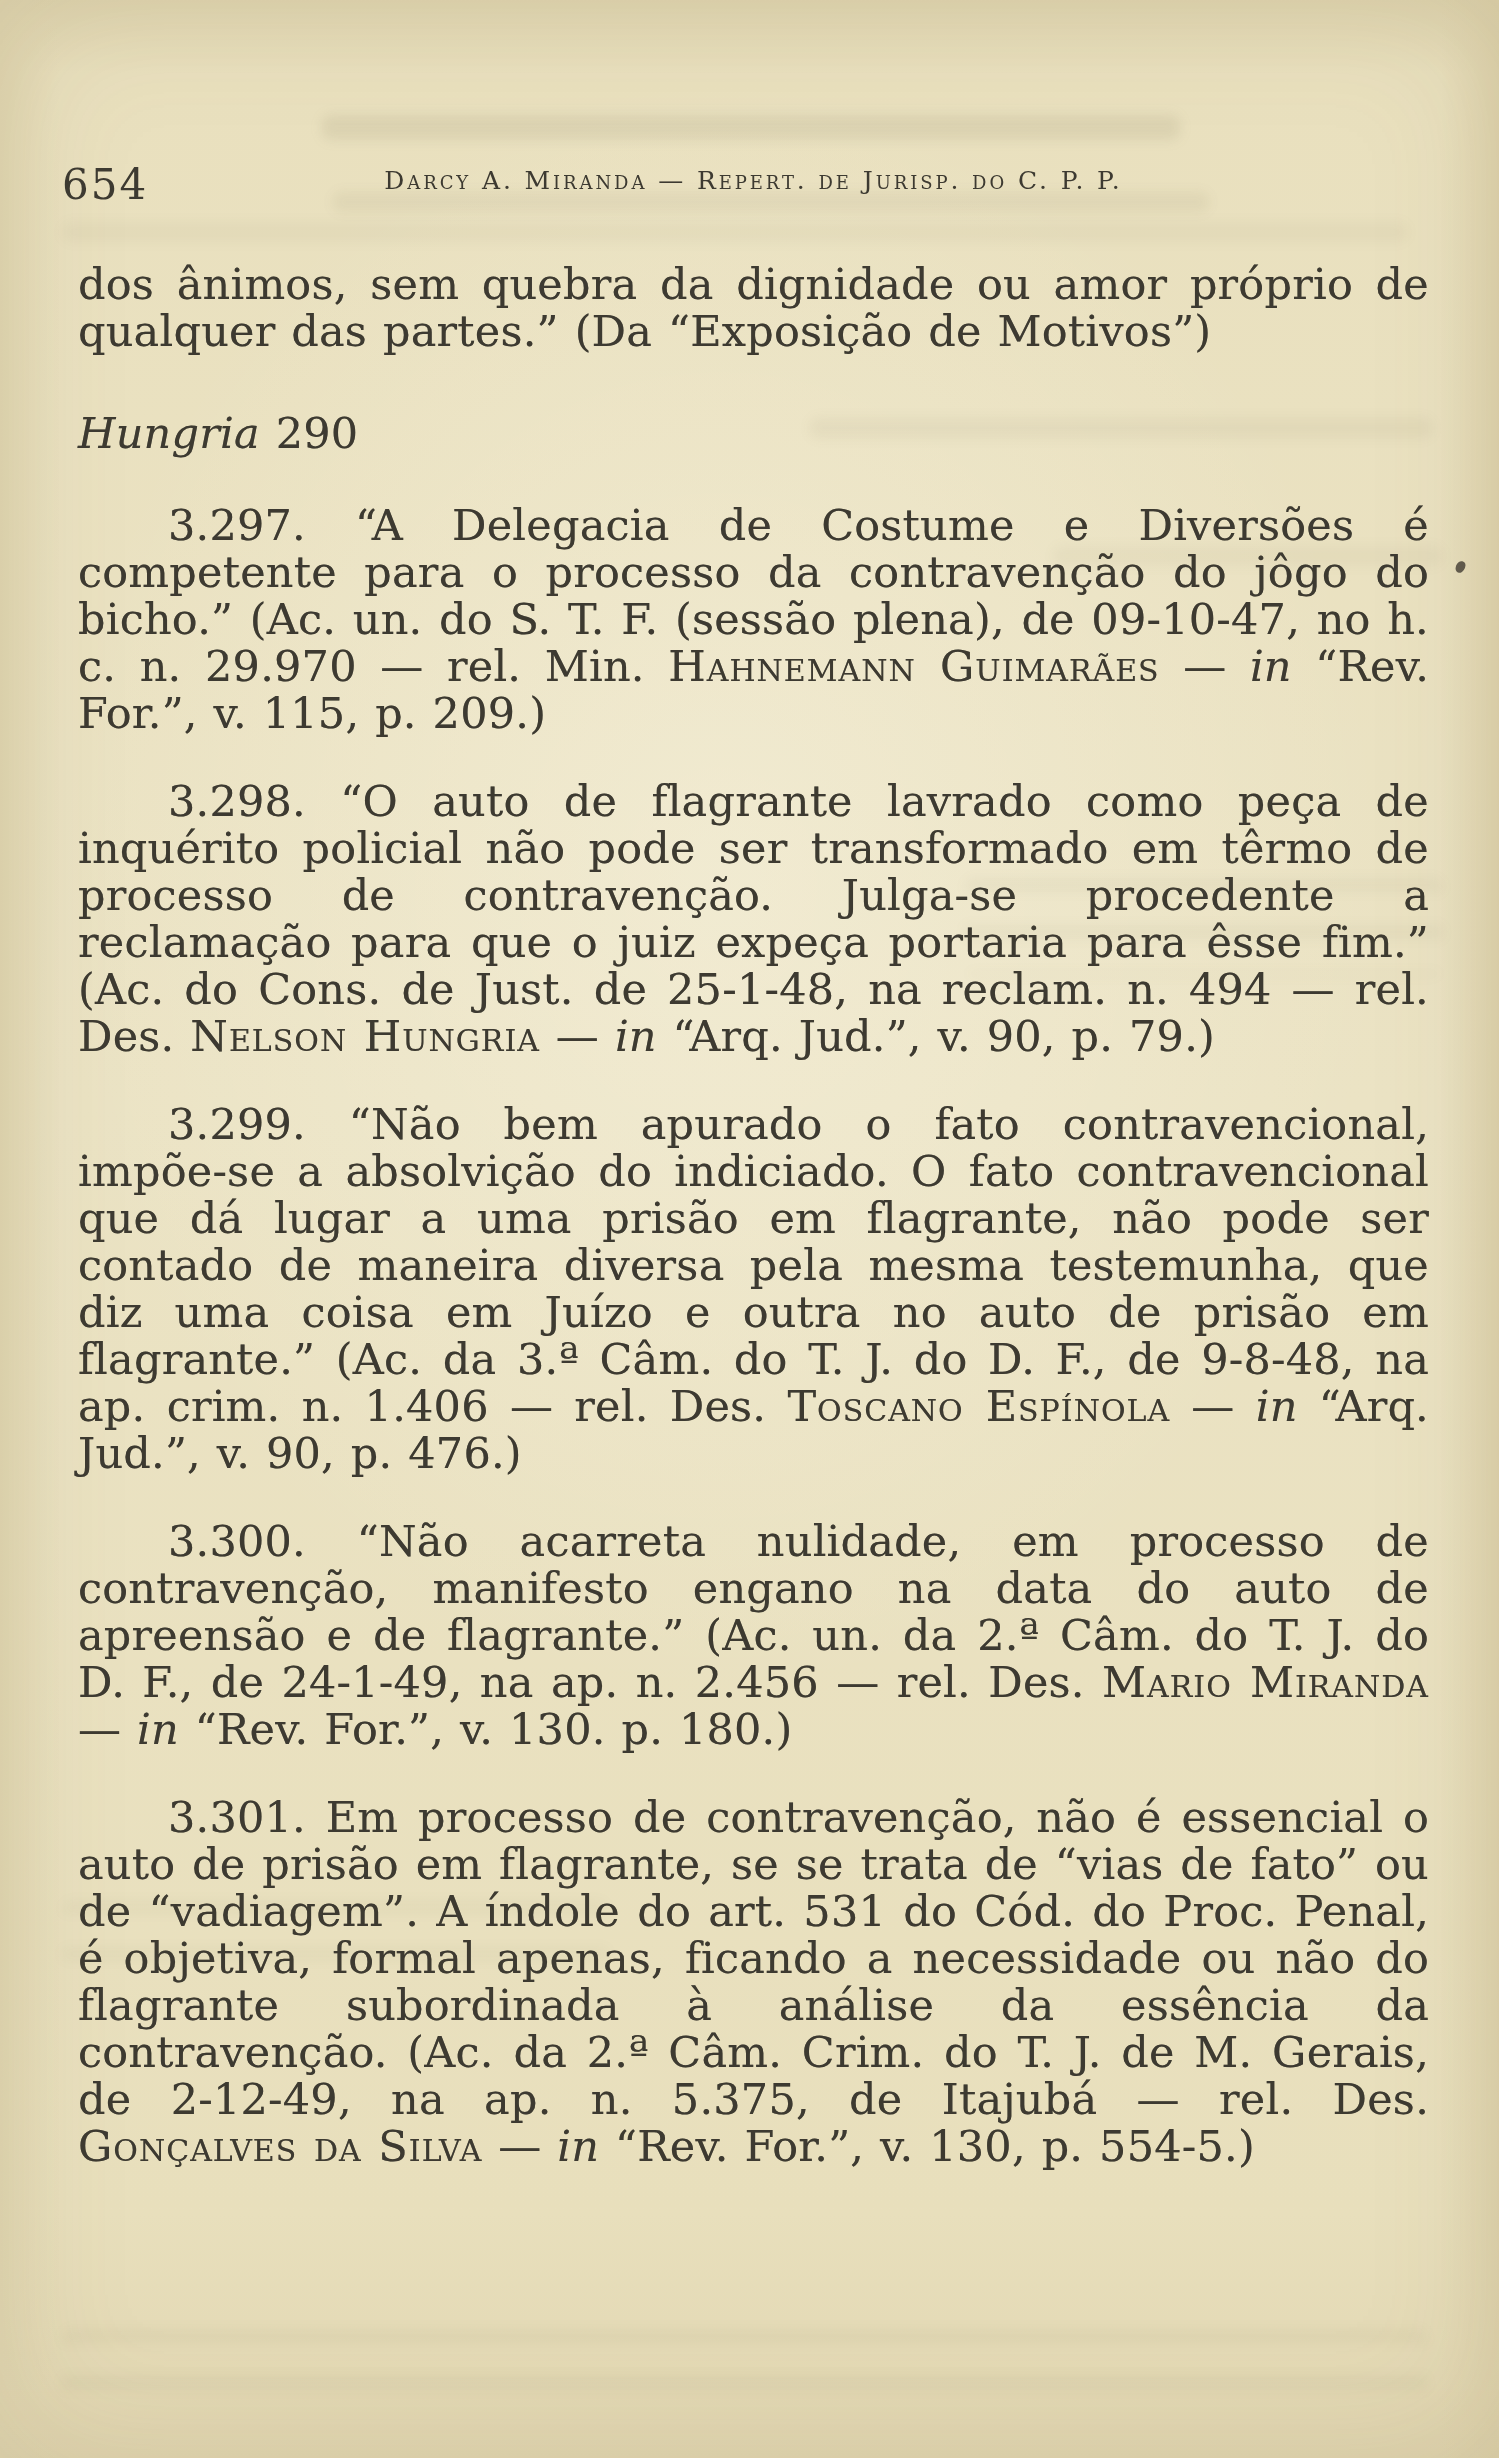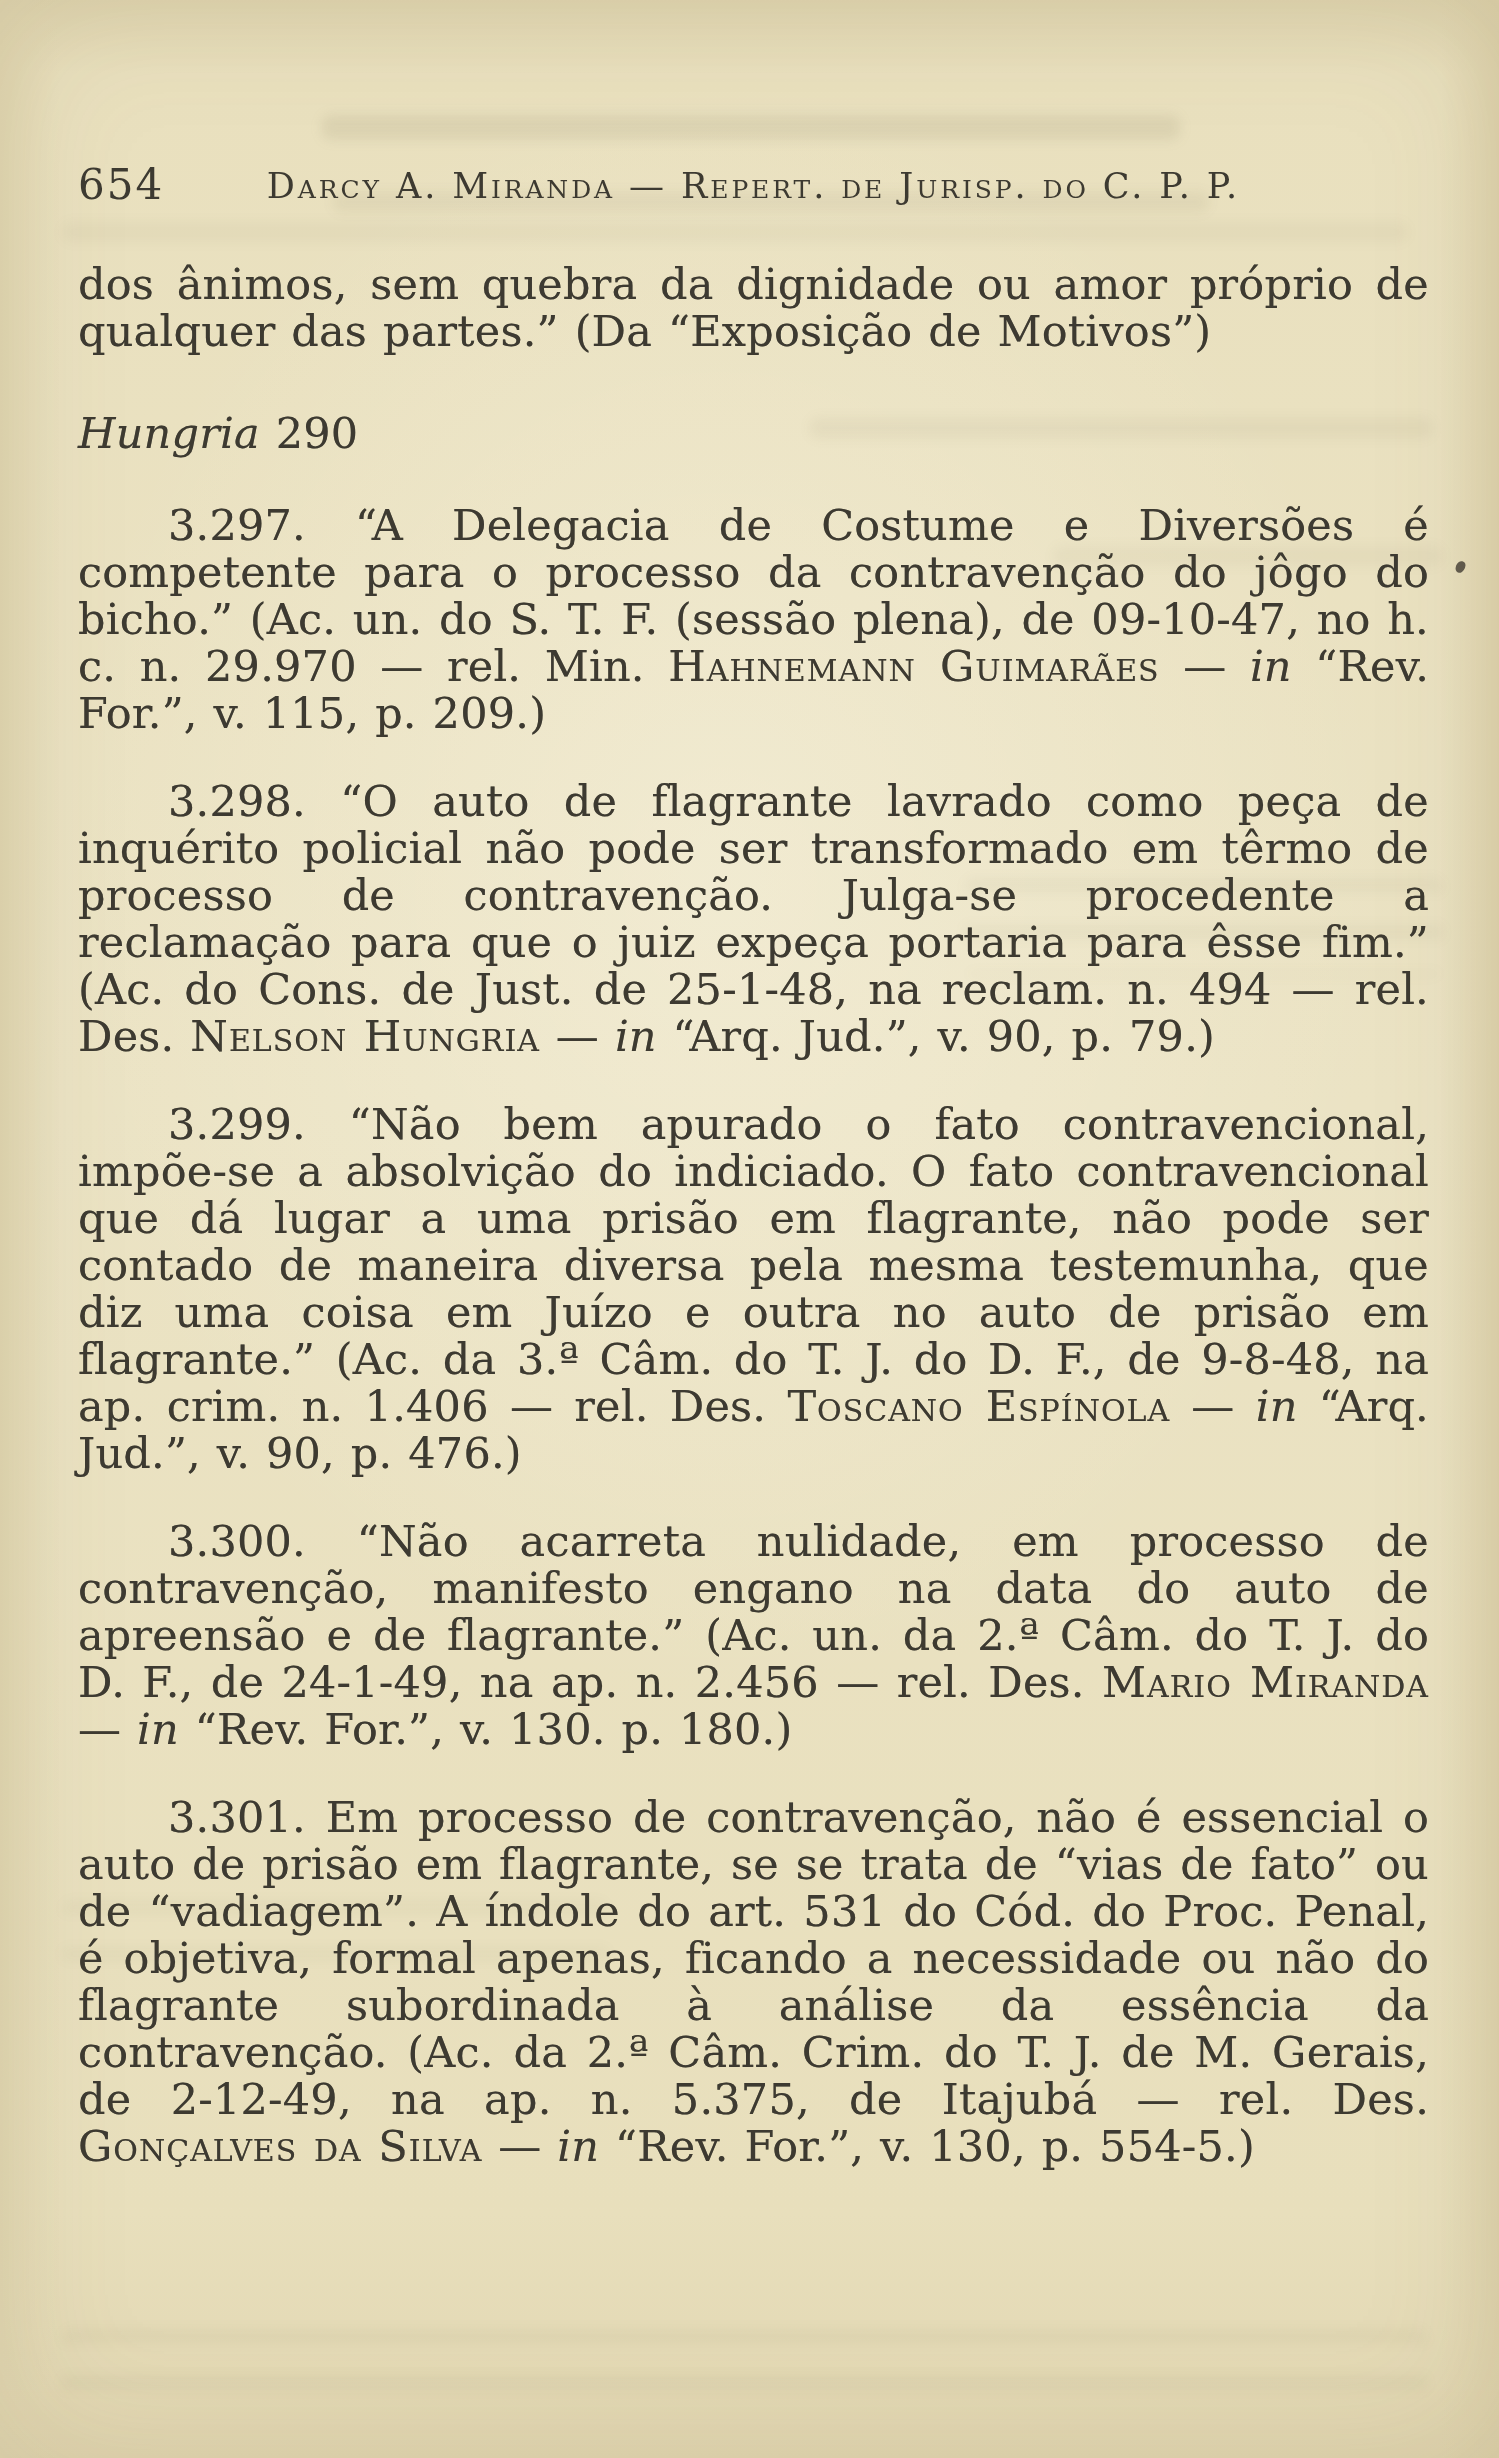--- a/index.html
+++ b/index.html
@@ -22,27 +22,27 @@
 
   .content {
     position: absolute;
     left: 62px;
     right: 55px;
     top: 0;
   }
 
   .pagehead { position: relative; margin-top: 160px; height: 41px; }
   .pagenum {
-    position: absolute; left: 16px; top: 0;
+    position: absolute; left: 0; top: 0;
     font-size: 42px; letter-spacing: 2px;
   }
   .running-title {
     display: block; text-align: center;
     font-variant: small-caps;
-    font-size: 35px; letter-spacing: 2.9px;
+    font-size: 25px; letter-spacing: 2.9px;
     padding-top: 5.9px;
     white-space: nowrap;
   }
 
   p, h2 {
     margin: 16px;
     font-size: 43px;
     line-height: 47px;
     font-weight: normal;
     text-align: justify;

